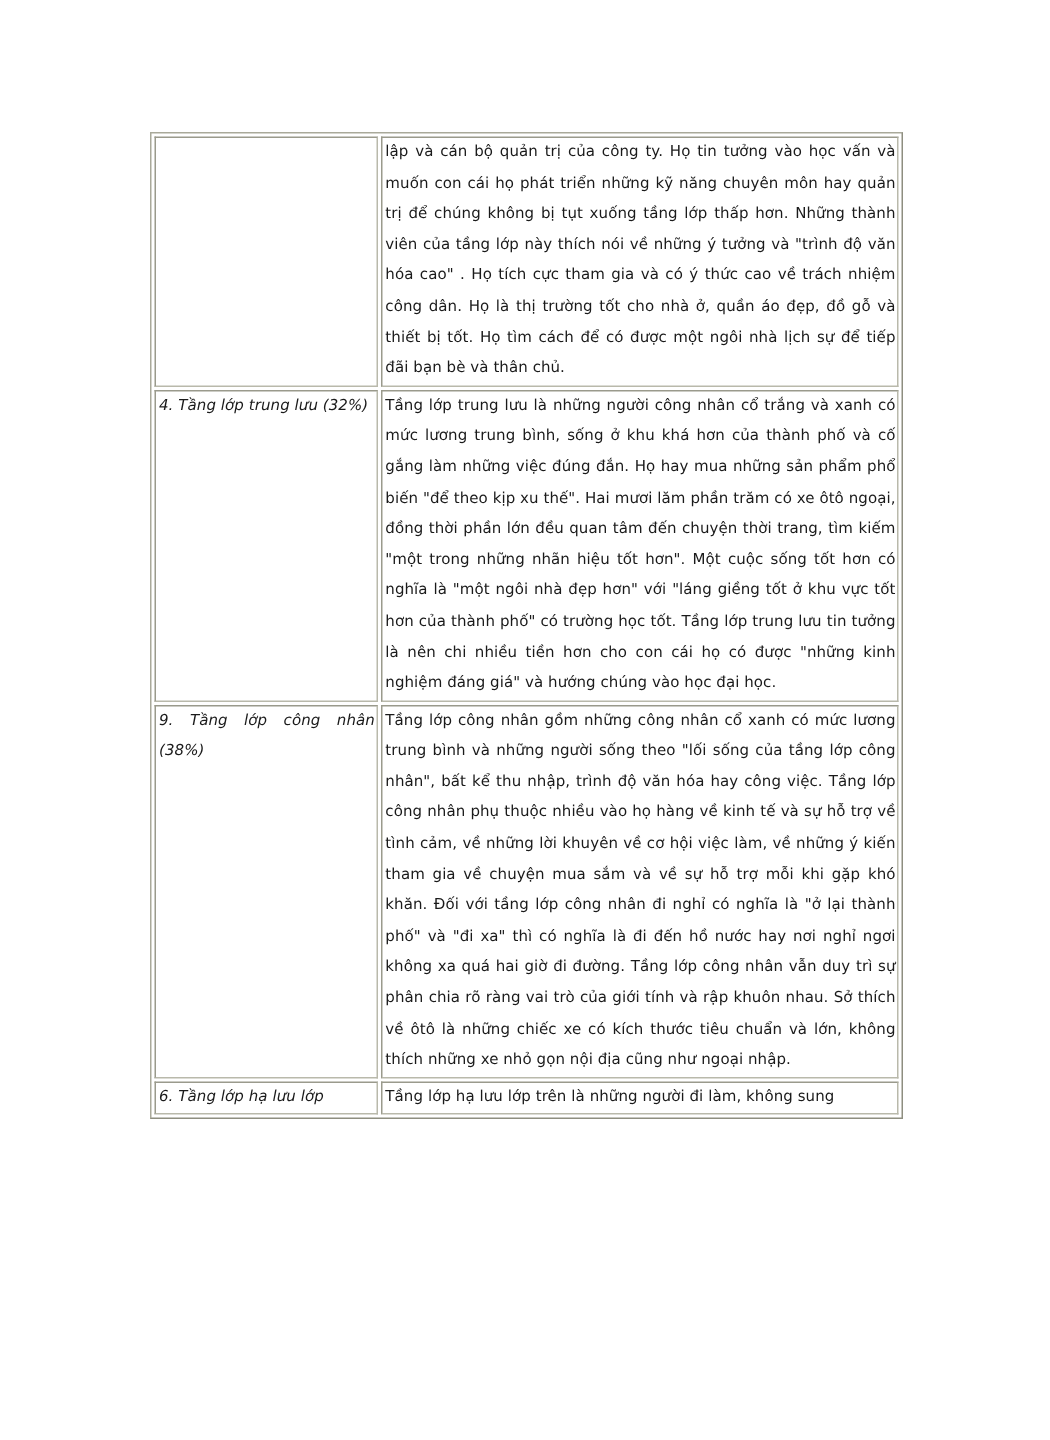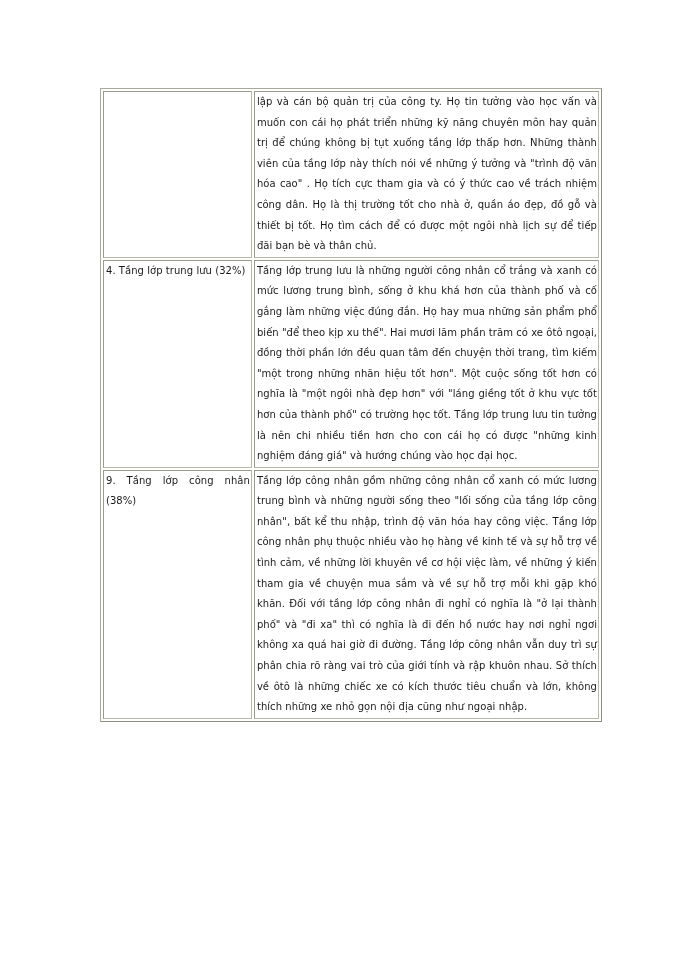--- a/index.html
+++ b/index.html
@@ -22,21 +22,21 @@
     letter-spacing: 0.05px;
   }
   table.doc-table td {
     border: 1px solid #b9b9ab;
     border-top-color: #9a9a8c;
     border-left-color: #9a9a8c;
     vertical-align: top;
     padding: 0 1px 0 2px;
     text-align: justify;
   }
-  td.col-label { width: 145px; }
+  td.col-label { width: 145px; font-style: italic; }
   td.col-desc { width: 343px; }
   .first-row td { border-top: none; }
   .last-row td { border-bottom: none; }
 </style>
 </head>
 <body>
 
 <div class="page">
   <table class="doc-table">
     <tbody>
@@ -45,15 +45,19 @@
         <td class="col-desc">lập và cán bộ quản trị của công ty. Họ tin tưởng vào học vấn và muốn con cái họ phát triển những kỹ năng chuyên môn hay quản trị để chúng không bị tụt xuống tầng lớp thấp hơn. Những thành viên của tầng lớp này thích nói về những ý tưởng và "trình độ văn hóa cao" . Họ tích cực tham gia và có ý thức cao về trách nhiệm công dân. Họ là thị trường tốt cho nhà ở, quần áo đẹp, đồ gỗ và thiết bị tốt. Họ tìm cách để có được một ngôi nhà lịch sự để tiếp đãi bạn bè và thân chủ.</td>
       </tr>
       <tr>
         <td class="col-label">4. Tầng lớp trung lưu (32%)</td>
         <td class="col-desc">Tầng lớp trung lưu là những người công nhân cổ trắng và xanh có mức lương trung bình, sống ở khu khá hơn của thành phố và cố gắng làm những việc đúng đắn. Họ hay mua những sản phẩm phổ biến "để theo kịp xu thế". Hai mươi lăm phần trăm có xe ôtô ngoại, đồng thời phần lớn đều quan tâm đến chuyện thời trang, tìm kiếm "một trong những nhãn hiệu tốt hơn". Một cuộc sống tốt hơn có nghĩa là "một ngôi nhà đẹp hơn" với "láng giềng tốt ở khu vực tốt hơn của thành phố" có trường học tốt. Tầng lớp trung lưu tin tưởng là nên chi nhiều tiền hơn cho con cái họ có được "những kinh nghiệm đáng giá" và hướng chúng vào học đại học.</td>
       </tr>
       <tr>
         <td class="col-label">9. Tầng lớp công nhân (38%)</td>
         <td class="col-desc">Tầng lớp công nhân gồm những công nhân cổ xanh có mức lương trung bình và những người sống theo "lối sống của tầng lớp công nhân", bất kể thu nhập, trình độ văn hóa hay công việc. Tầng lớp công nhân phụ thuộc nhiều vào họ hàng về kinh tế và sự hỗ trợ về tình cảm, về những lời khuyên về cơ hội việc làm, về những ý kiến tham gia về chuyện mua sắm và về sự hỗ trợ mỗi khi gặp khó khăn. Đối với tầng lớp công nhân đi nghỉ có nghĩa là "ở lại thành phố" và "đi xa" thì có nghĩa là đi đến hồ nước hay nơi nghỉ ngơi không xa quá hai giờ đi đường. Tầng lớp công nhân vẫn duy trì sự phân chia rõ ràng vai trò của giới tính và rập khuôn nhau. Sở thích về ôtô là những chiếc xe có kích thước tiêu chuẩn và lớn, không thích những xe nhỏ gọn nội địa cũng như ngoại nhập.</td>
       </tr>
+      <tr class="last-row">
+        <td class="col-label">6. Tầng lớp hạ lưu lớp</td>
+        <td class="col-desc">Tầng lớp hạ lưu lớp trên là những người đi làm, không sung</td>
+      </tr>
     </tbody>
   </table>
 </div>
 
 </body></html>

